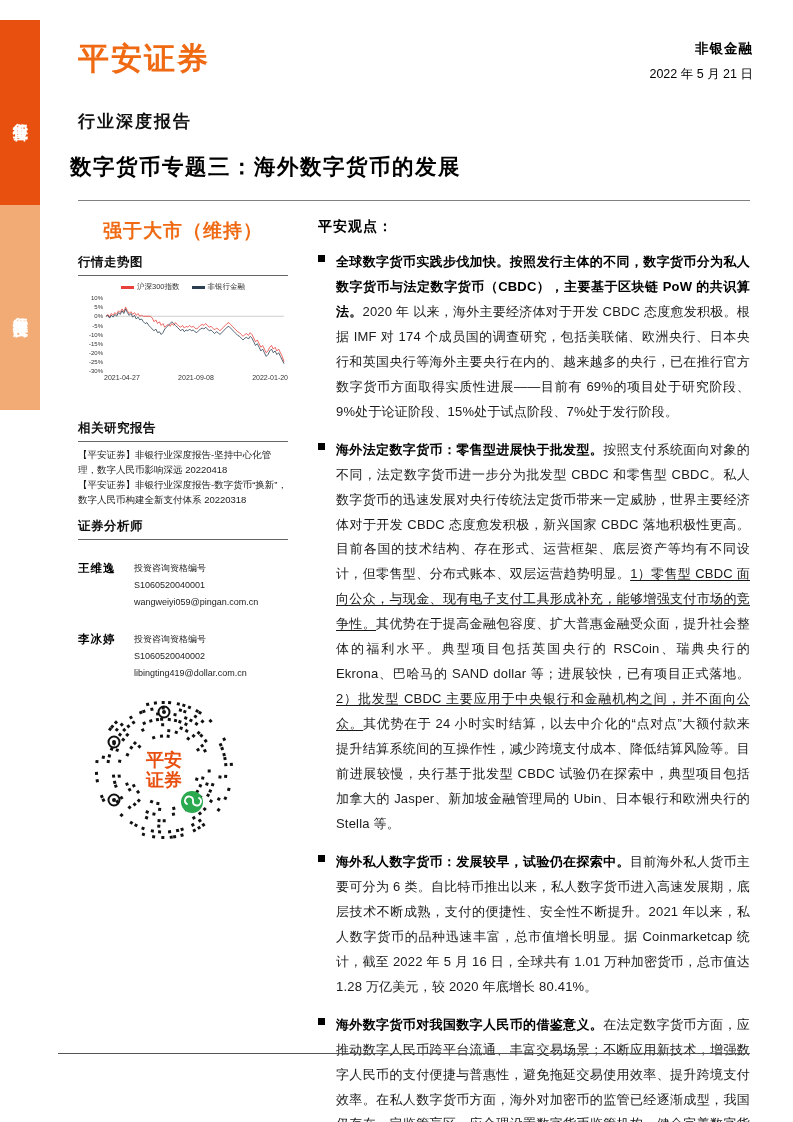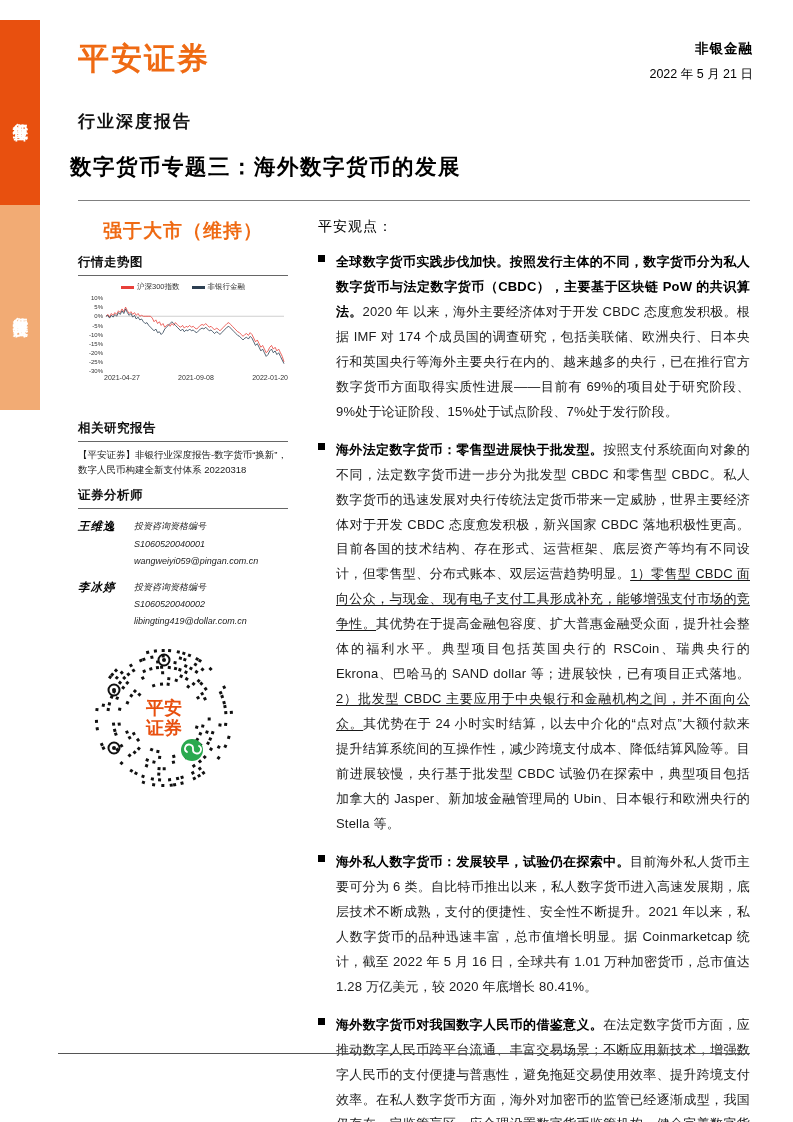--- a/index.html
+++ b/index.html
@@ -81,34 +81,34 @@
     display: flex; font-size: 7px; color: #333;
     margin-top: 1px; padding-left: 26px; justify-content: space-between;
     width: 210px;
   }
 
   
   .reports { font-size: 9.5px; color: #1a1a1a; line-height: 1.55; margin-top: 2px; }
   .reports p { margin-bottom: 1px; }
 
   
-  .analyst { display: flex; margin-top: 9px; font-style: italic; }
+  .analyst { display: flex; margin-top: 20px; }
   .an-name {
     width: 56px; font-size: 11.5px; font-weight: bold; color: #000;
     letter-spacing: 1px; padding-top: 1px;
   }
   .an-info { font-size: 9px; color: #222; line-height: 1.9; }
 
   
   .qr { margin-top: 16px; width: 180px; height: 160px; position: relative; left: -4px; }
 
   
   .rightcol { position: absolute; left: 318px; top: 218px; width: 432px; }
   .view-head {
-    font-size: 14px; font-weight: normal; color: #000;
+    font-size: 14px; font-weight: bold; color: #000;
     letter-spacing: 1px; margin-bottom: 14px;
   }
   .bullet { display: flex; margin-bottom: 13px; }
   .bsq {
     flex: 0 0 18px; padding-top: 5px;
   }
   .bsq i {
     display: block; width: 7px; height: 7px; background: #000;
   }
   .btext {
@@ -187,20 +187,21 @@
       <div class="xlabels">
         <span>2021-04-27</span>
         <span>2021-09-08</span>
         <span>2022-01-20</span>
       </div>
     </div>
 
     <div class="lc-head" style="margin-top:30px">相关研究报告</div>
     <div class="lc-rule"></div>
     <div class="reports">
+      <p>【平安证券】非银行业深度报告-坚持中心化管理，数字人民币影响深远 20220418</p>
       <p>【平安证券】非银行业深度报告-数字货币“换新”，数字人民币构建全新支付体系 20220318</p>
     </div>
 
     <div class="lc-head" style="margin-top:10px">证券分析师</div>
     <div class="lc-rule"></div>
 
     <div class="analyst">
       <div class="an-name">王维逸</div>
       <div class="an-info">
         <div>投资咨询资格编号</div>

